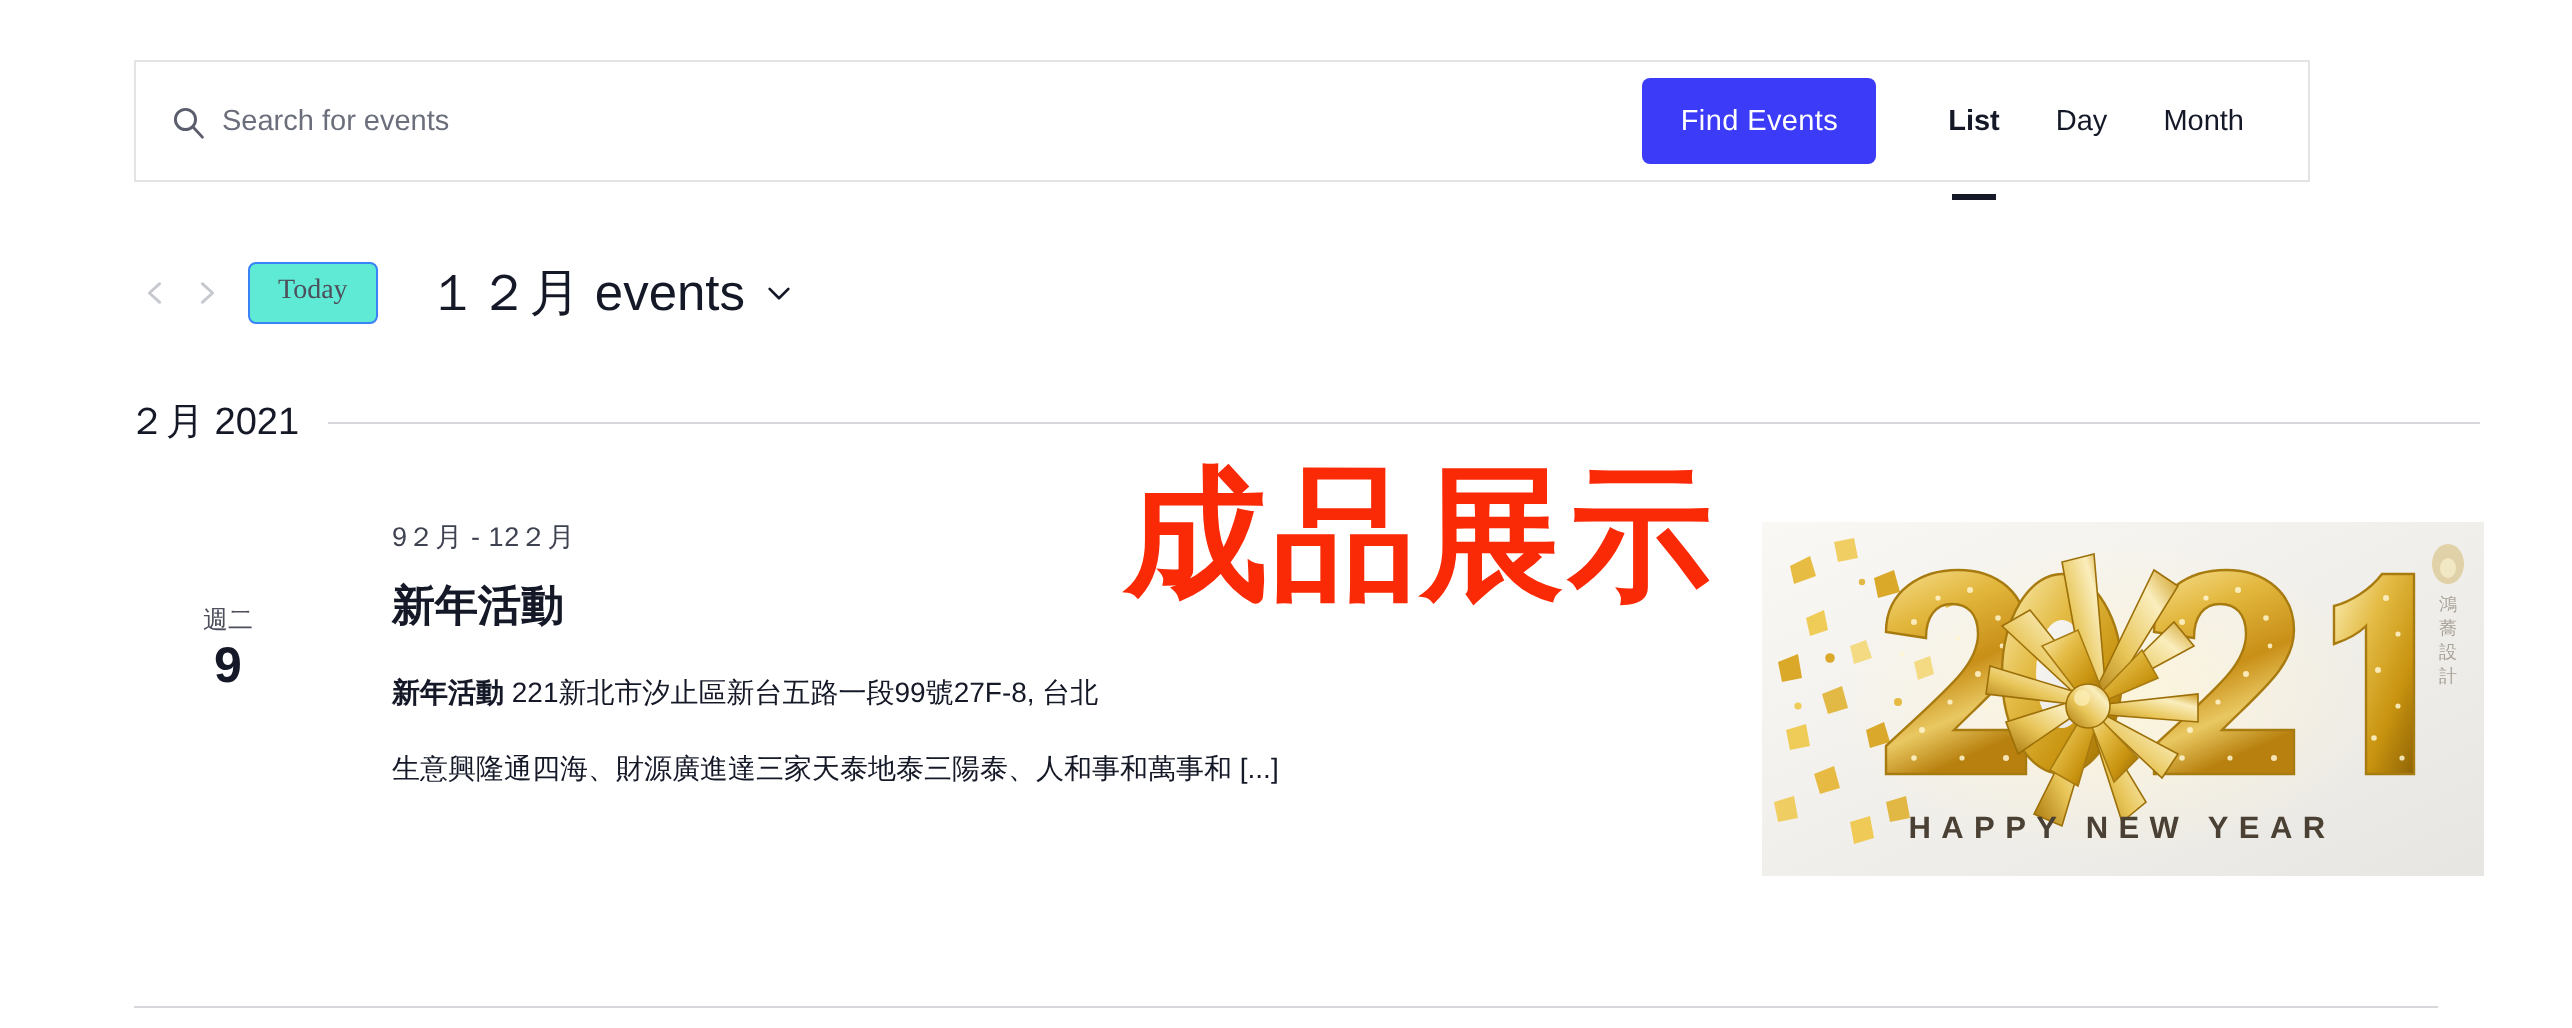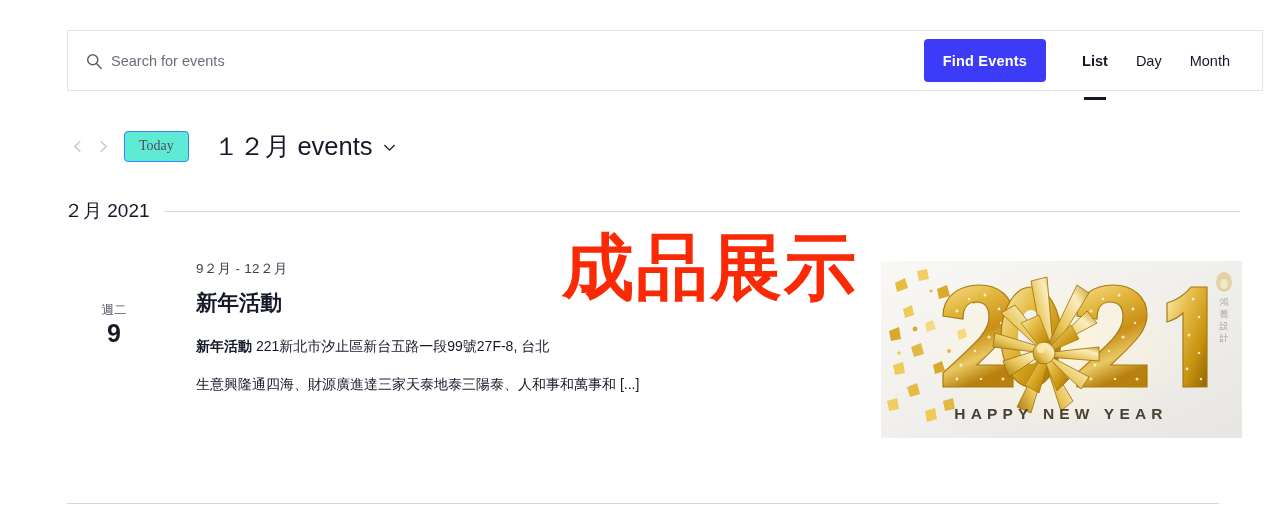--- a/index.html
+++ b/index.html
@@ -14,21 +14,21 @@
     color: #141827;
     overflow: hidden;
     position: relative;
   }
 
   
   .events-bar {
     position: absolute;
     left: 67px;
     top: 30px;
-    width: 1196px;
+    width: 1088px;
     height: 61px;
     border: 1px solid #e4e4e7;
     box-sizing: border-box;
     background: #ffffff;
     display: flex;
     align-items: center;
   }
   .search-wrap {
     display: flex;
     align-items: center;
@@ -67,21 +67,21 @@
     height: 100%;
     padding-right: 18px;
   }
   .find-events-btn {
     background: #3C3BF7;
     color: #ffffff;
     border: none;
     border-radius: 4px;
     font-family: "Liberation Sans", sans-serif;
     font-size: 14.5px;
-    font-weight: bold;
+    font-weight: normal;
     letter-spacing: .2px;
     height: 43px;
     padding: 0 19px;
     cursor: pointer;
     white-space: nowrap;
   }
   .view-tabs {
     display: flex;
     align-items: center;
     height: 100%;

